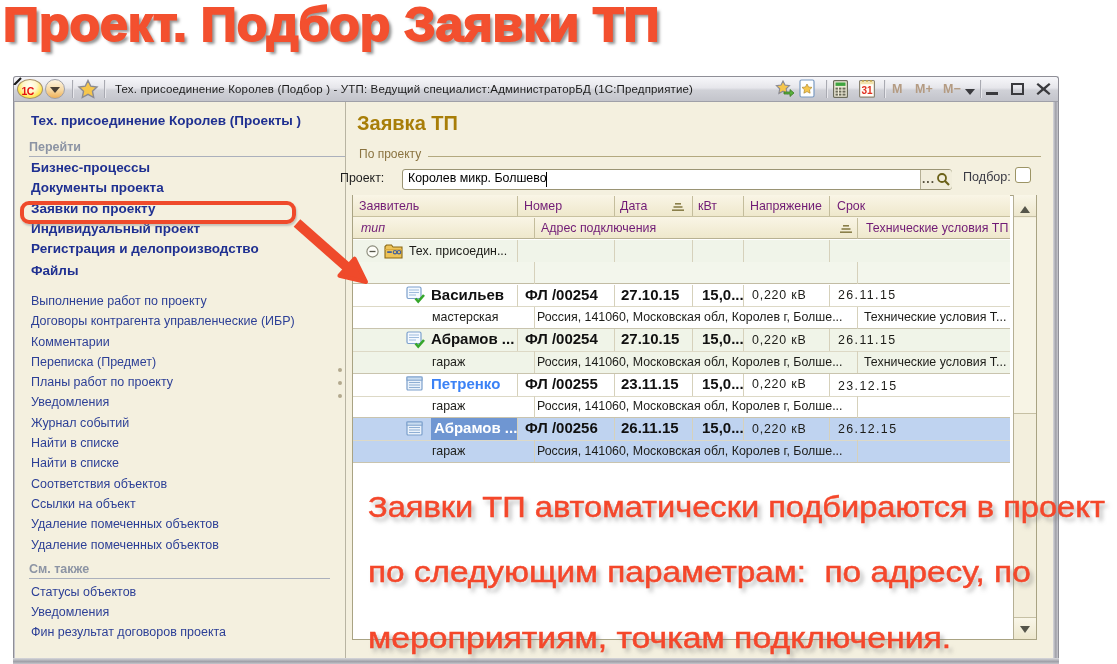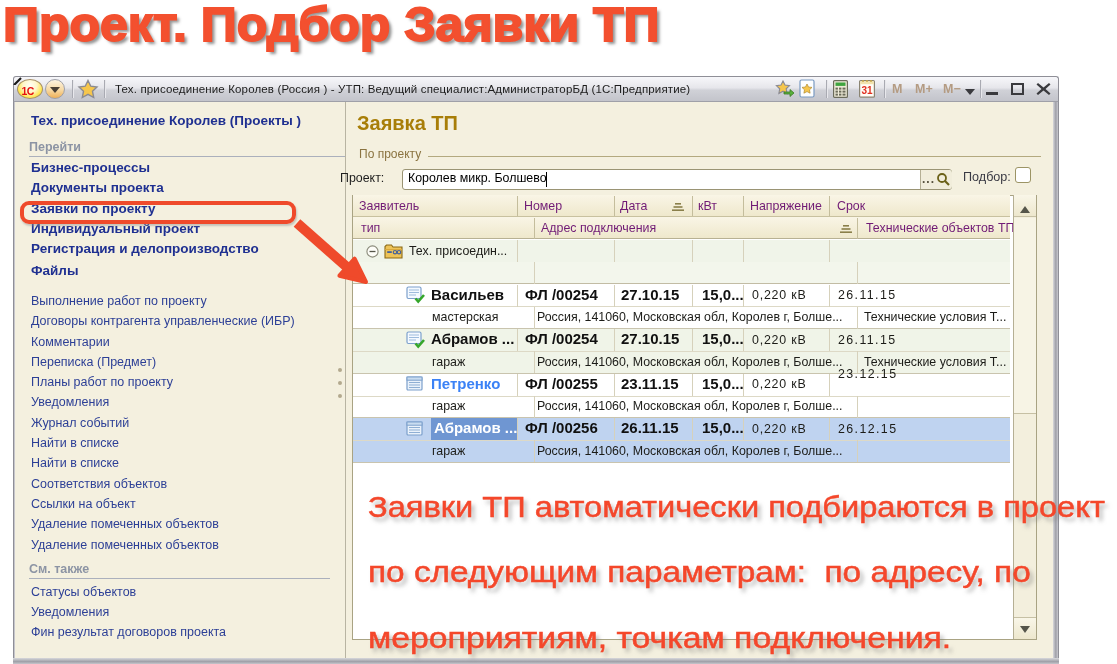--- a/index.html
+++ b/index.html
@@ -86,21 +86,21 @@
     <span>1С</span>
   </div>
 <div class="abs" id="cdd">
     <i></i>
   </div>
 <div class="abs tbsep" style="left:72px;"></div>
 <svg class="abs" style="left:77px;top:79px;" width="22" height="20" viewBox="0 0 22 20">
   <path d="M11 1.5 L13.8 7.2 L20 8 L15.5 12.3 L16.7 18.5 L11 15.4 L5.3 18.5 L6.5 12.3 L2 8 L8.2 7.2 Z" fill="#F6C64C" stroke="#8A8A92" stroke-width="1.4"></path>
 </svg>
 <div class="abs tbsep" style="left:104px;"></div>
-<div class="abs" id="tbtitle">Тех. присоединение Королев (Россия ) - УТП: Ведущий специалист:АдминистраторБД  (1С:Предприятие)</div>
+<div class="abs" id="tbtitle">Тех. присоединение Королев (Подбор ) - УТП: Ведущий специалист:АдминистраторБД  (1С:Предприятие)</div>
 
 <svg class="abs" style="left:775px;top:80px;" width="20" height="18" viewBox="0 0 20 18">
   <path d="M8 1 L10 5 L14.5 5.6 L11.2 8.8 L12 13.4 L8 11.2 L3.9 13.4 L4.7 8.8 L1.4 5.6 L6 5 Z" fill="#F6C64C" stroke="#8A8A92" stroke-width="1.1"></path>
   <path d="M9 12 L15 12 L15 9.5 L19 13 L15 16.5 L15 14 L9 14 Z" fill="#58B03A" stroke="#3C7A26" stroke-width="0.8"></path>
 </svg>
 <svg class="abs" style="left:799px;top:79px;" width="17" height="20" viewBox="0 0 17 20">
   <rect x="1" y="1" width="14" height="17" rx="1.5" fill="#FDFEFF" stroke="#7A9AC2" stroke-width="1.2"></rect>
   <path d="M8 5 L9.5 8 L13 8.4 L10.5 10.8 L11.1 14.2 L8 12.6 L4.9 14.2 L5.5 10.8 L3 8.4 L6.5 8 Z" fill="#F6C64C" stroke="#B08A30" stroke-width="0.7"></path>
 </svg>
 <div class="abs tbsep" style="left:826px;"></div>
@@ -206,23 +206,23 @@
       <rect x="1" y="7.4" width="12" height="1.6"></rect>
     </g>
 </svg>
 
 <div class="abs hvline" style="left:517px;top:196px;height:20px;"></div>
 <div class="abs hvline" style="left:614px;top:196px;height:20px;"></div>
 <div class="abs hvline" style="left:692px;top:196px;height:20px;"></div>
 <div class="abs hvline" style="left:743px;top:196px;height:20px;"></div>
 <div class="abs hvline" style="left:829px;top:196px;height:20px;"></div>
 
-<div class="abs htxt" style="left:361px;top:221.5px;">тип</div>
+<div class="abs htxt" style="left:361px;top:221.5px;font-style:italic;">тип</div>
 <div class="abs htxt" style="left:541px;top:221.5px;">Адрес подключения</div>
-<div class="abs htxt" style="left:866px;top:221.5px;">Технические объектов ТП</div>
+<div class="abs htxt" style="left:866px;top:221.5px;">Технические условия ТП</div>
 <svg class="abs" style="left:839px;top:224px;" width="14" height="11" viewBox="0 0 14 11">
   <g fill="#8A7F4A">
       <rect x="4" y="1" width="6" height="1.6"></rect>
       <rect x="2.5" y="4.2" width="9" height="1.6"></rect>
       <rect x="1" y="7.4" width="12" height="1.6"></rect>
     </g>
 </svg>
 <div class="abs hvline" style="left:534px;top:218px;height:21px;"></div>
 <div class="abs hvline" style="left:857px;top:218px;height:21px;"></div>
 
@@ -291,21 +291,21 @@
   <rect x="1" y="1" width="15" height="3.2" fill="#C9DCF0" stroke="#7CA0CC" stroke-width="1"></rect>
   <line x1="3" y1="6.5" x2="14" y2="6.5" stroke="#8FAFD4" stroke-width="1"></line>
   <line x1="3" y1="9" x2="14" y2="9" stroke="#8FAFD4" stroke-width="1"></line>
   <line x1="3" y1="11.5" x2="14" y2="11.5" stroke="#8FAFD4" stroke-width="1"></line>
 </svg>
 <div class="abs cellb" style="left:431px;top:375.8px;color:#3b82f6;">Петренко</div>
 <div class="abs cellb" style="left:525px;top:375.8px;">ФЛ /00255</div>
 <div class="abs cellb" style="left:621px;top:375.8px;">23.11.15</div>
 <div class="abs cellb" style="left:702px;top:375.8px;">15,0...</div>
 <div class="abs cellr" style="left:752px;top:378.0px;letter-spacing:0.8px;">0,220 кВ</div>
-<div class="abs cellr" style="left:838px;top:368px;letter-spacing:1.4px;">23.12.15</div>
+<div class="abs cellr" style="left:838px;top:380px;letter-spacing:1.4px;">23.12.15</div>
 <div class="abs cellr" style="left:432px;top:400.25px;">гараж</div>
 <div class="abs cellr" style="left:537px;top:400.25px;">Россия, 141060, Московская обл, Королев г, Болше...</div>
 <svg class="abs" style="left:406px;top:420.5px;" width="17" height="15" viewBox="0 0 17 15">
   <rect x="1" y="1" width="15" height="13" rx="1" fill="#EAF2FB" stroke="#7CA0CC" stroke-width="1.2"></rect>
   <rect x="1" y="1" width="15" height="3.2" fill="#C9DCF0" stroke="#7CA0CC" stroke-width="1"></rect>
   <line x1="3" y1="6.5" x2="14" y2="6.5" stroke="#8FAFD4" stroke-width="1"></line>
   <line x1="3" y1="9" x2="14" y2="9" stroke="#8FAFD4" stroke-width="1"></line>
   <line x1="3" y1="11.5" x2="14" y2="11.5" stroke="#8FAFD4" stroke-width="1"></line>
 </svg>
 <div class="abs cellb" style="left:434px;top:420.3px;color:#FFFFFF;">Абрамов ...</div>

